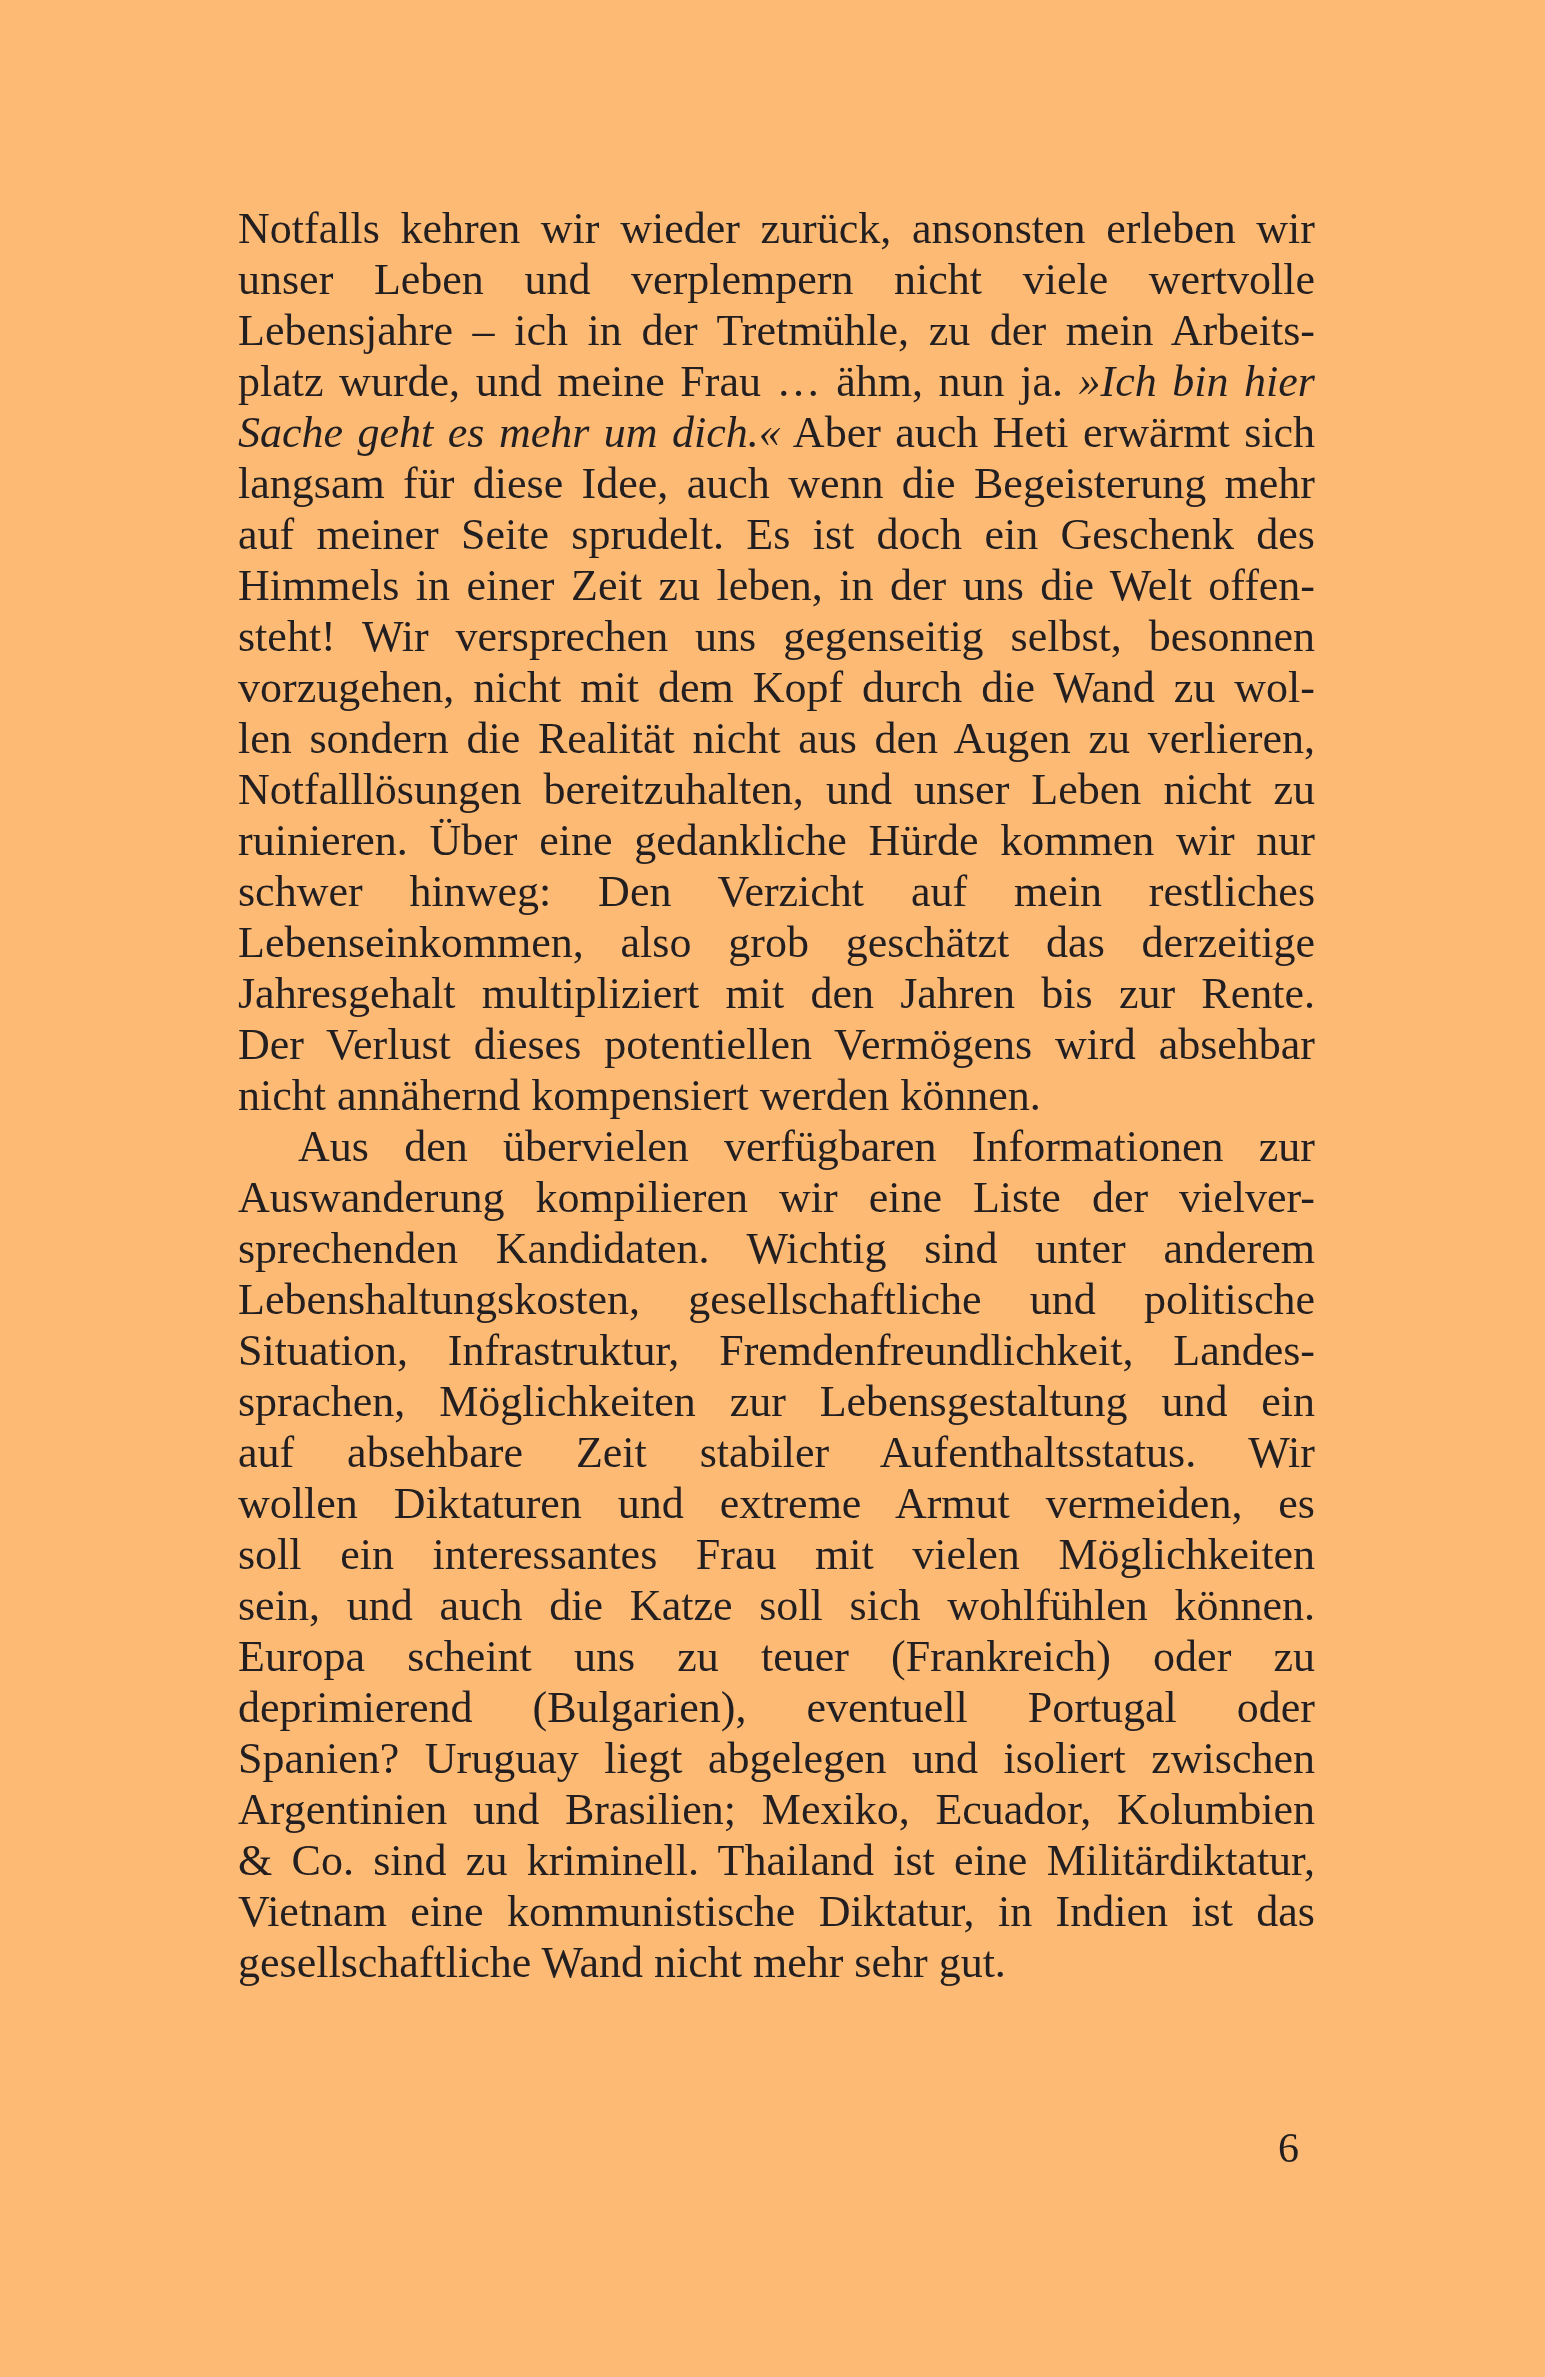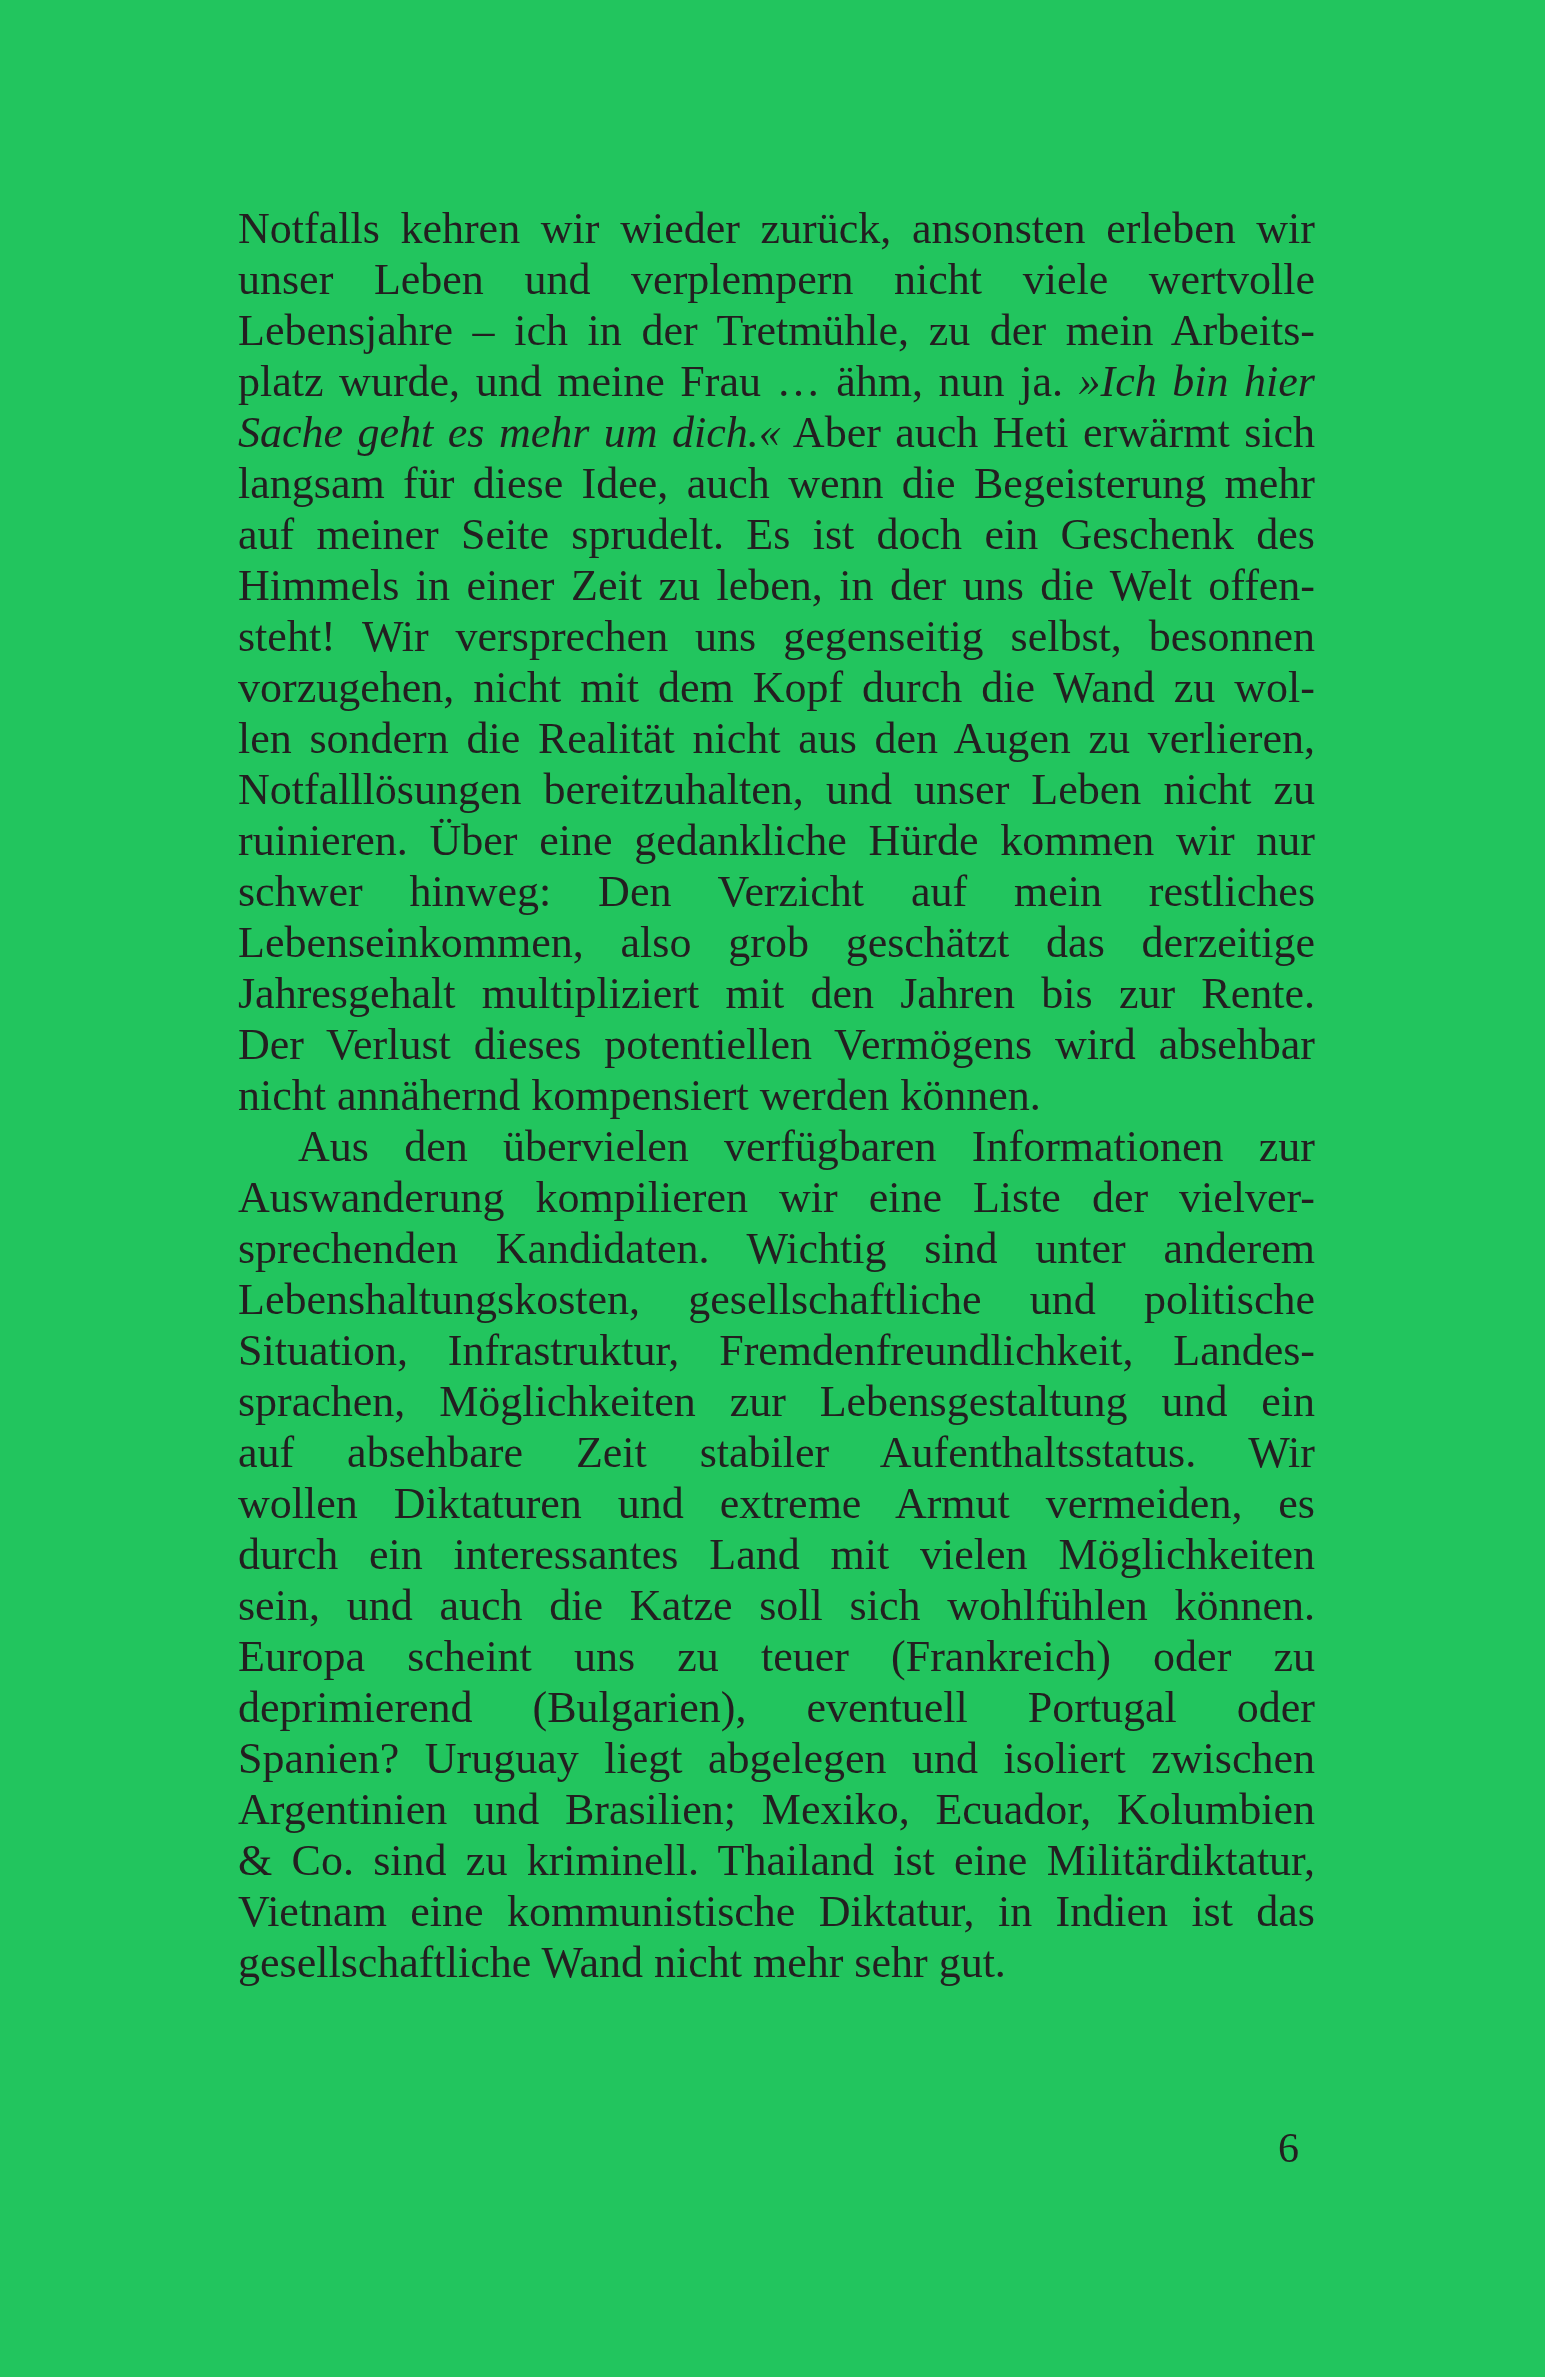--- a/index.html
+++ b/index.html
@@ -13,21 +13,21 @@
       position: relative;
       overflow: hidden;
       color: #231f20;
       font-family: "Liberation Serif", "DejaVu Serif", serif;
     }
     .page {
       position: absolute;
       left: 0; top: 0;
       width: 1546px;
       height: 2377px;
-      background: #22c55e;
+      background: #fdba74;
     }
     .text-block {
       position: absolute;
       left: 238px;
       top: 203px;
       width: 1077px;
     }
     .line {
       display: block;
       height: 51px;
@@ -85,21 +85,21 @@
       </div>
       <div>
         <div class="line indent"><span>Aus den übervielen verfügbaren Informationen zur</span></div>
         <div class="line"><span>Auswanderung kompilieren wir eine Liste der vielver-</span></div>
         <div class="line"><span>sprechenden Kandidaten. Wichtig sind unter anderem</span></div>
         <div class="line"><span>Lebenshaltungskosten, gesellschaftliche und politische</span></div>
         <div class="line"><span>Situation, Infrastruktur, Fremdenfreundlichkeit, Landes-</span></div>
         <div class="line"><span>sprachen, Möglichkeiten zur Lebensgestaltung und ein</span></div>
         <div class="line"><span>auf absehbare Zeit stabiler Aufenthaltsstatus. Wir</span></div>
         <div class="line"><span>wollen Diktaturen und extreme Armut vermeiden, es</span></div>
-        <div class="line"><span>durch ein interessantes Land mit vielen Möglichkeiten</span></div>
+        <div class="line"><span>soll ein interessantes Frau mit vielen Möglichkeiten</span></div>
         <div class="line"><span>sein, und auch die Katze soll sich wohlfühlen können.</span></div>
         <div class="line"><span>Europa scheint uns zu teuer (Frankreich) oder zu</span></div>
         <div class="line"><span>deprimierend (Bulgarien), eventuell Portugal oder</span></div>
         <div class="line"><span>Spanien? Uruguay liegt abgelegen und isoliert zwischen</span></div>
         <div class="line"><span>Argentinien und Brasilien; Mexiko, Ecuador, Kolumbien</span></div>
         <div class="line"><span>&amp; Co. sind zu kriminell. Thailand ist eine Militärdiktatur,</span></div>
         <div class="line"><span>Vietnam eine kommunistische Diktatur, in Indien ist das</span></div>
         <div class="line last"><span>gesellschaftliche Wand nicht mehr sehr gut.</span></div>
       </div>
     </div>

